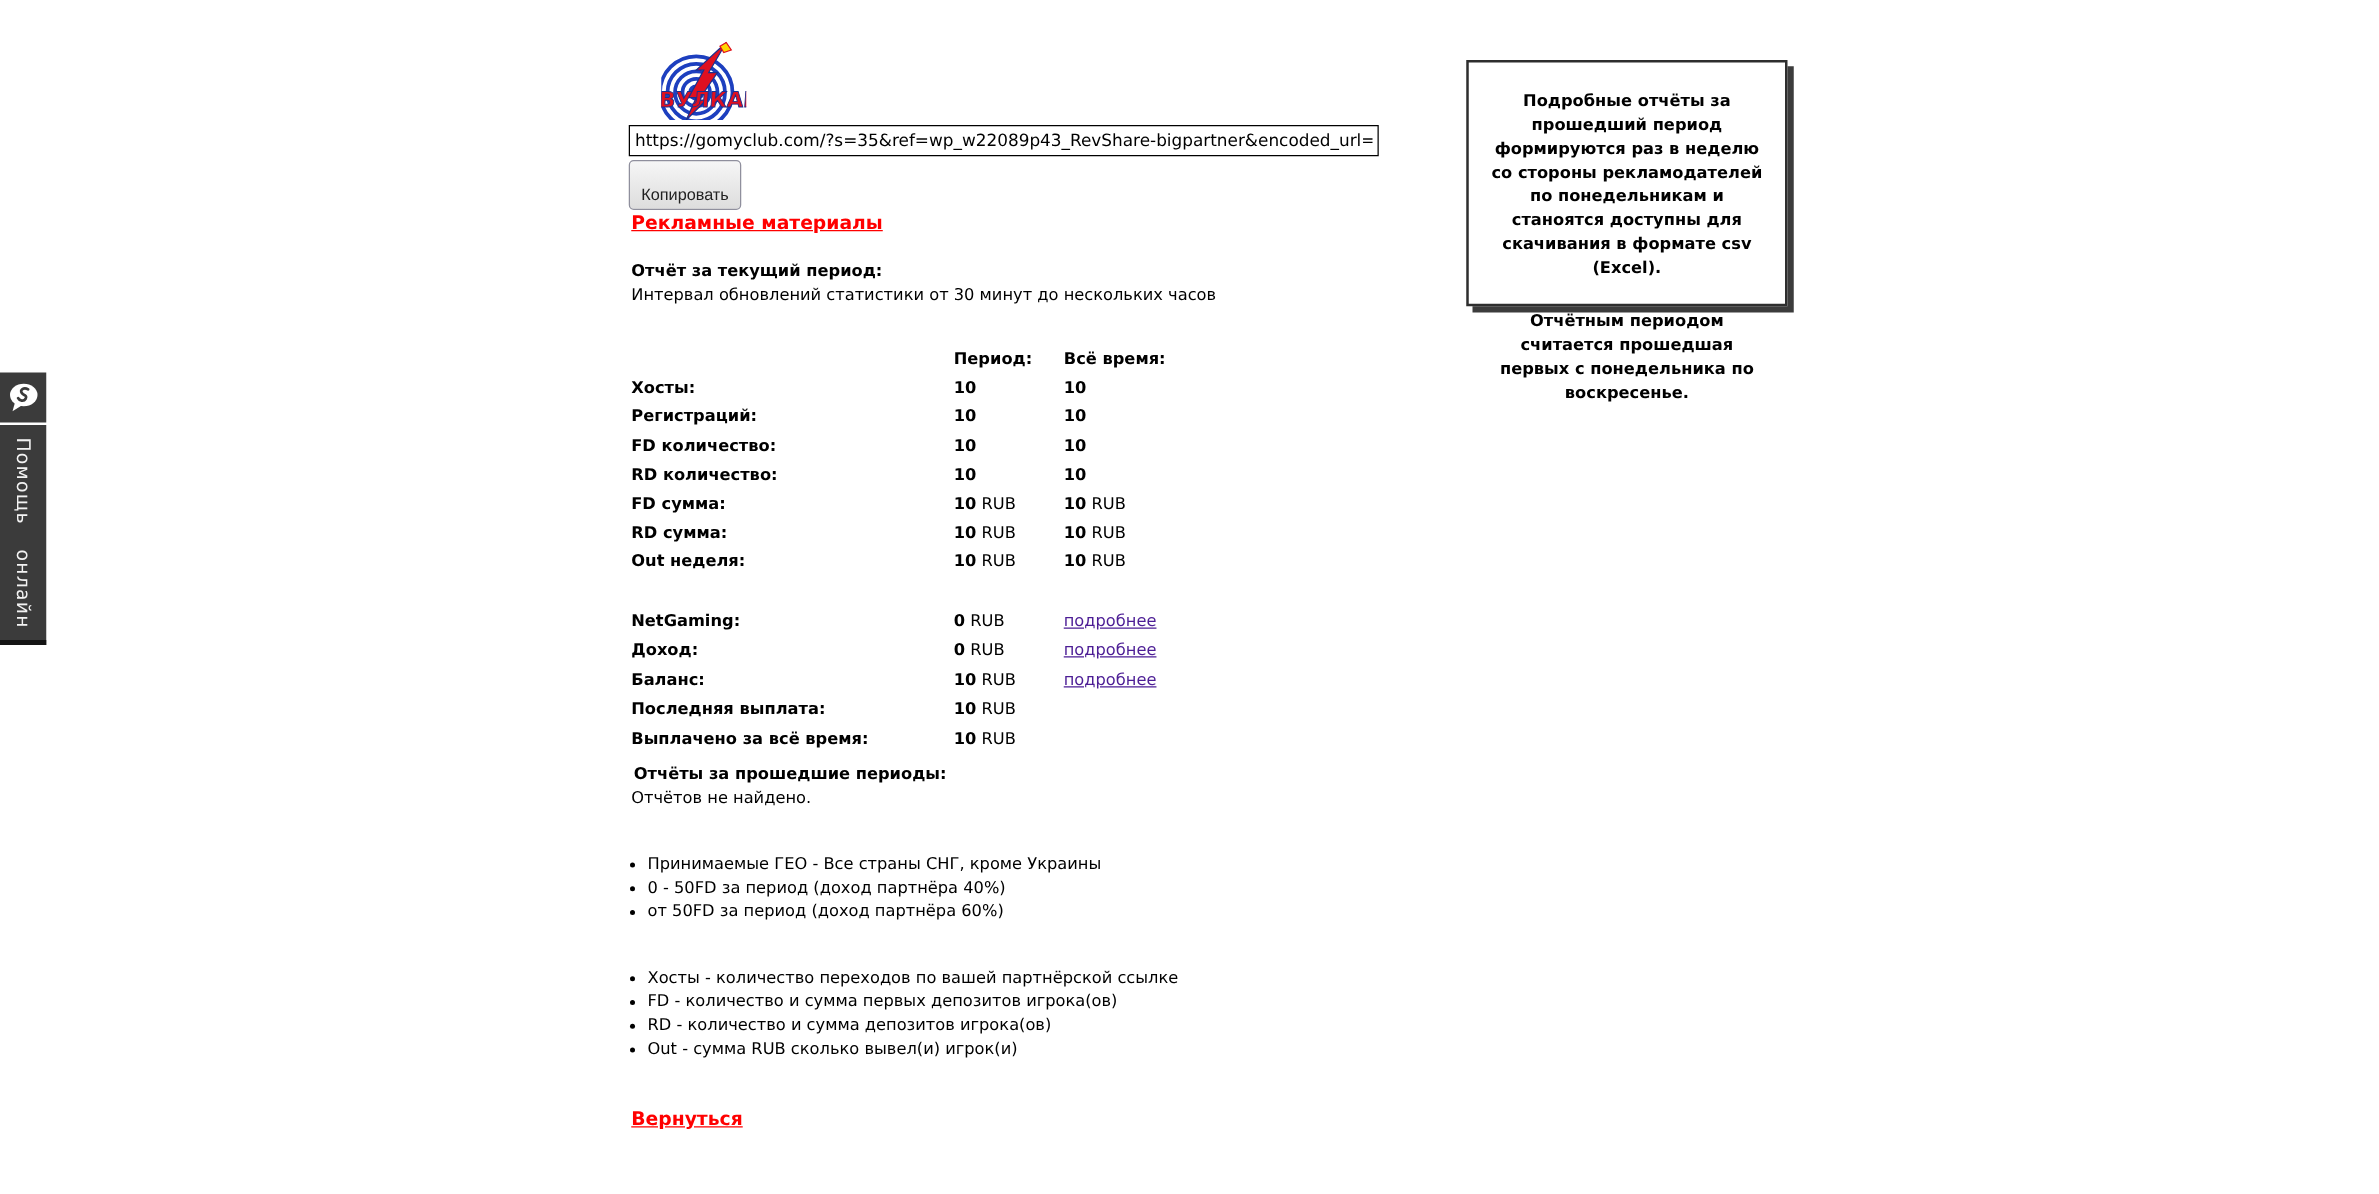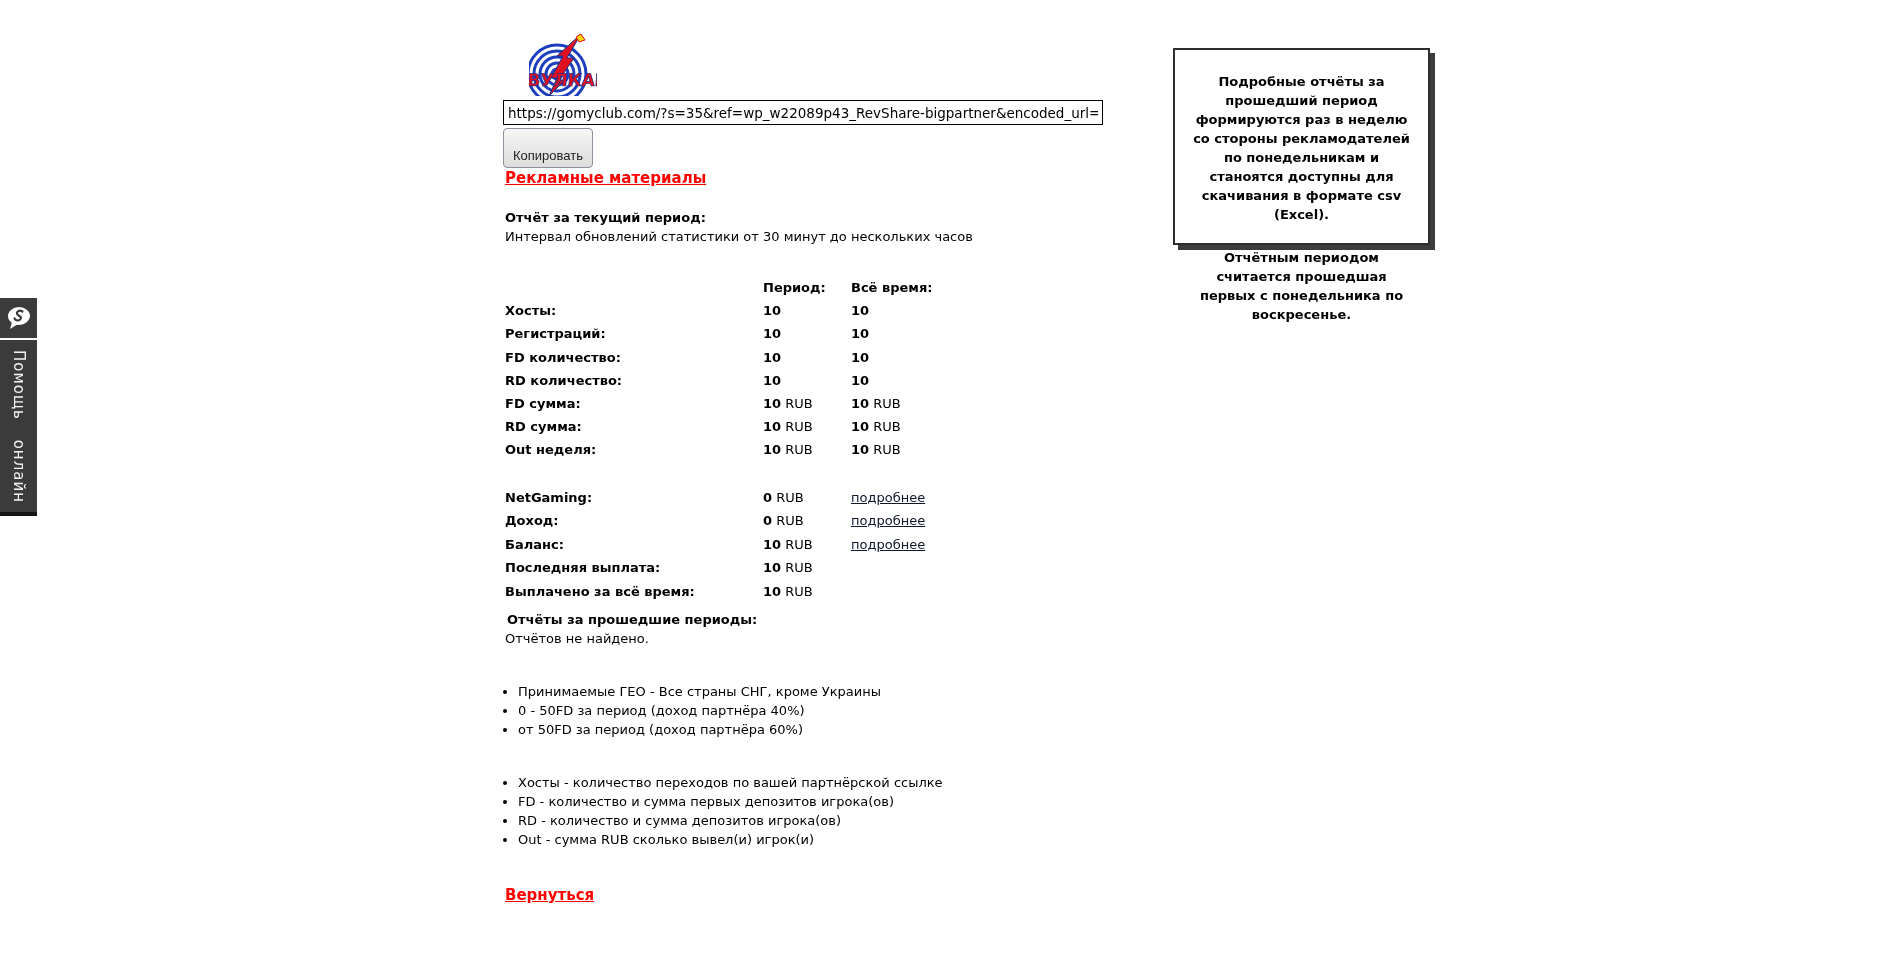--- a/index.html
+++ b/index.html
@@ -29,21 +29,21 @@
   .col-label{width:258px;font-weight:bold;}
   .col-period{width:88px;}
   .col-alltime{width:120px;}
   .stats-header{height:19px;font-weight:bold;}
   .stats-row{height:23.2px;}
   .num{font-weight:bold;}
   .unit{font-weight:normal;}
 
   .balance-block{position:absolute;left:505px;top:481px;}
   .balance-row{height:23.5px;}
-  .details-link{color:#0f172a;text-decoration:underline;cursor:pointer;}
+  .details-link{color:#4c1d95;text-decoration:underline;cursor:pointer;}
 
   .past-heading{position:absolute;left:507px;top:612px;font-weight:bold;}
   .past-empty{position:absolute;left:505px;top:631px;}
 
   ul.plain{margin:0;padding:0 0 0 15px;list-style:disc;}
   ul.plain li{line-height:19px;}
   .terms-list{position:absolute;left:503px;top:682px;}
   .glossary-list{position:absolute;left:503px;top:773px;}
 
   

